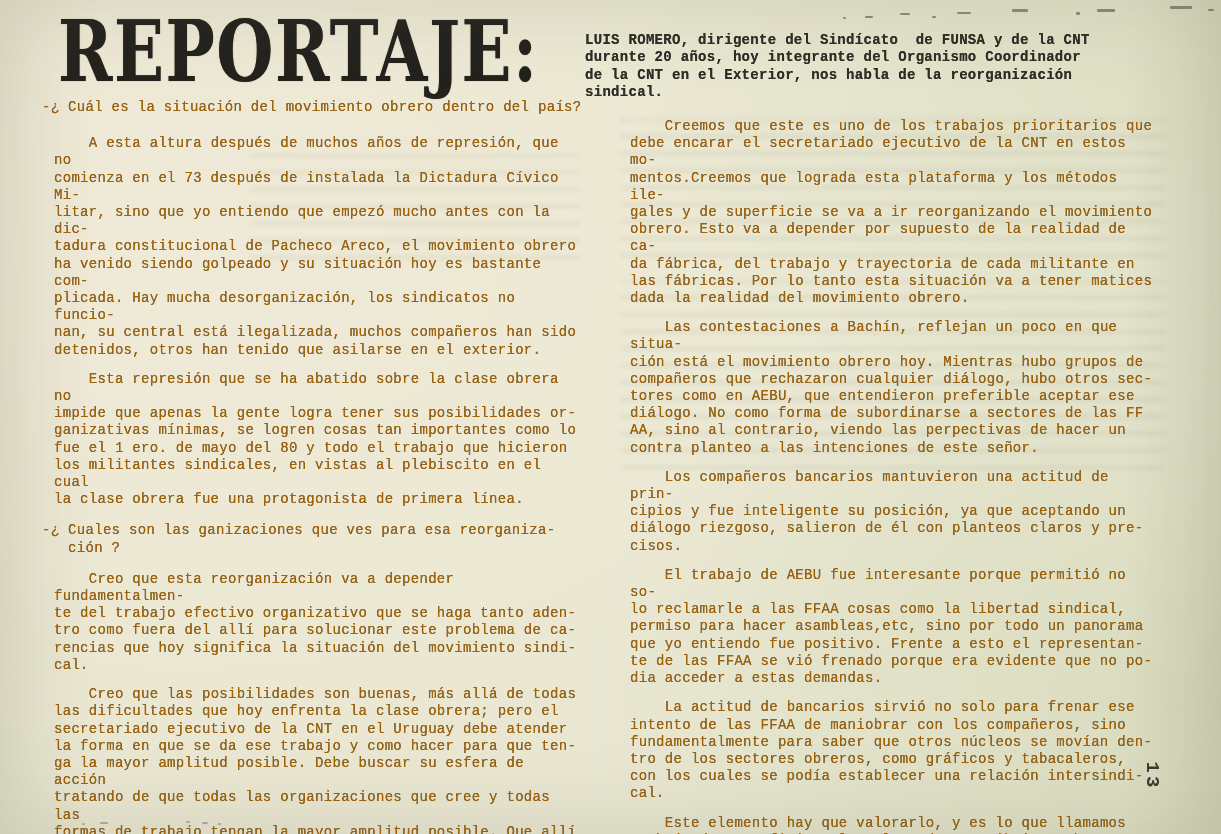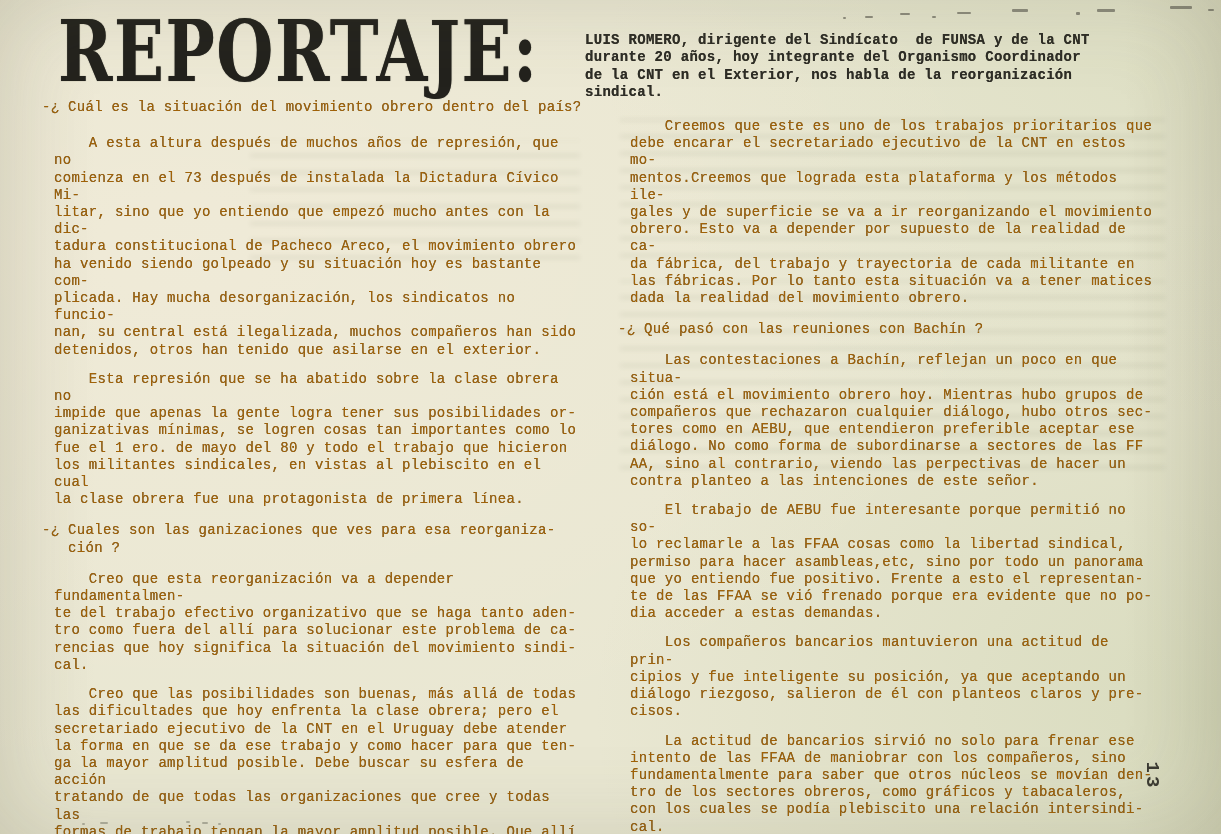--- a/index.html
+++ b/index.html
@@ -101,39 +101,39 @@
 ve a través de ella a la inmensa mayoria de los trabajadores.
 Para esta reorganización la clase obrera necesita esta pla-
 taforma detrás de la cual nuclearse.</div></div>
 <div id="right-col" class="col"><div class="block paragraph">    Creemos que este es uno de los trabajos prioritarios que
 debe encarar el secretariado ejecutivo de la CNT en estos mo-
 mentos.Creemos que lograda esta plataforma y los métodos ile-
 gales y de superficie se va a ir reorganizando el movimiento
 obrero. Esto va a depender por supuesto de la realidad de ca-
 da fábrica, del trabajo y trayectoria de cada militante en
 las fábricas. Por lo tanto esta situación va a tener matices
-dada la realidad del movimiento obrero.</div><div class="block question">-¿ Qué pasó con las reuniones con Bachín ?</div><div class="block paragraph">    Las contestaciones a Bachín, reflejan un poco en que situa-
+dada la realidad del movimiento obrero.</div><div class="block paragraph">    Las contestaciones a Bachín, reflejan un poco en que situa-
 ción está el movimiento obrero hoy. Mientras hubo grupos de
 compañeros que rechazaron cualquier diálogo, hubo otros sec-
 tores como en AEBU, que entendieron preferible aceptar ese
 diálogo. No como forma de subordinarse a sectores de las FF
 AA, sino al contrario, viendo las perpectivas de hacer un
-contra planteo a las intenciones de este señor.</div><div class="block paragraph">    El trabajo de AEBU fue interesante porque permitió no so-
+contra planteo a las intenciones de este señor.</div><div class="block paragraph">    Los compañeros bancarios mantuvieron una actitud de prin-
+cipios y fue inteligente su posición, ya que aceptando un
+diálogo riezgoso, salieron de él con planteos claros y pre-
+cisos.</div><div class="block paragraph">    El trabajo de AEBU fue interesante porque permitió no so-
 lo reclamarle a las FFAA cosas como la libertad sindical,
 permiso para hacer asambleas,etc, sino por todo un panorama
 que yo entiendo fue positivo. Frente a esto el representan-
 te de las FFAA se vió frenado porque era evidente que no po-
-dia acceder a estas demandas.</div><div class="block paragraph">    Los compañeros bancarios mantuvieron una actitud de prin-
-cipios y fue inteligente su posición, ya que aceptando un
-diálogo riezgoso, salieron de él con planteos claros y pre-
-cisos.</div><div class="block paragraph">    La actitud de bancarios sirvió no solo para frenar ese
+dia acceder a estas demandas.</div><div class="block paragraph">    La actitud de bancarios sirvió no solo para frenar ese
 intento de las FFAA de maniobrar con los compañeros, sino
 fundamentalmente para saber que otros núcleos se movían den-
 tro de los sectores obreros, como gráficos y tabacaleros,
-con los cuales se podía plebiscito una relación intersindi-
+con los cuales se podía establecer una relación intersindi-
 cal.</div><div class="block paragraph">    Este elemento hay que valorarlo, y es lo que llamamos
 trabajo de superficie, el cual puede contribuir en buena
 medida a la reorganización.</div></div>
 
 <div class="page-number">13</div>
 
 <div class="mark" style="left:843px;top:17px;width:3px;height:2px;"></div>
 <div class="mark" style="left:865px;top:16px;width:8px;height:2px;"></div>
 <div class="mark" style="left:900px;top:13px;width:10px;height:2px;"></div>
 <div class="mark" style="left:932px;top:16px;width:4px;height:2px;"></div>

